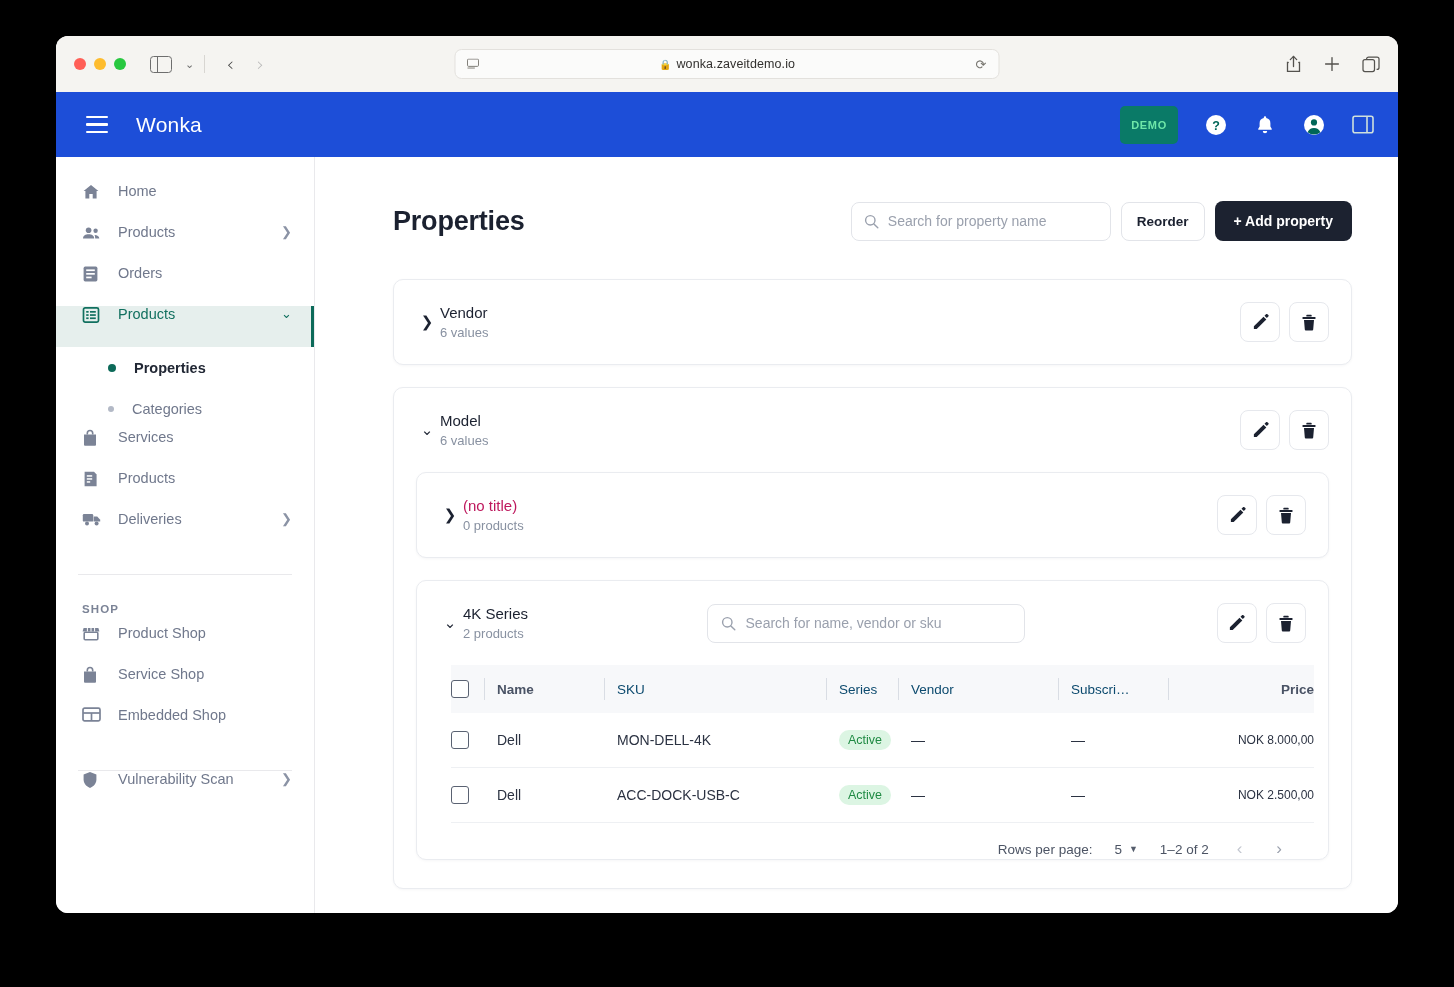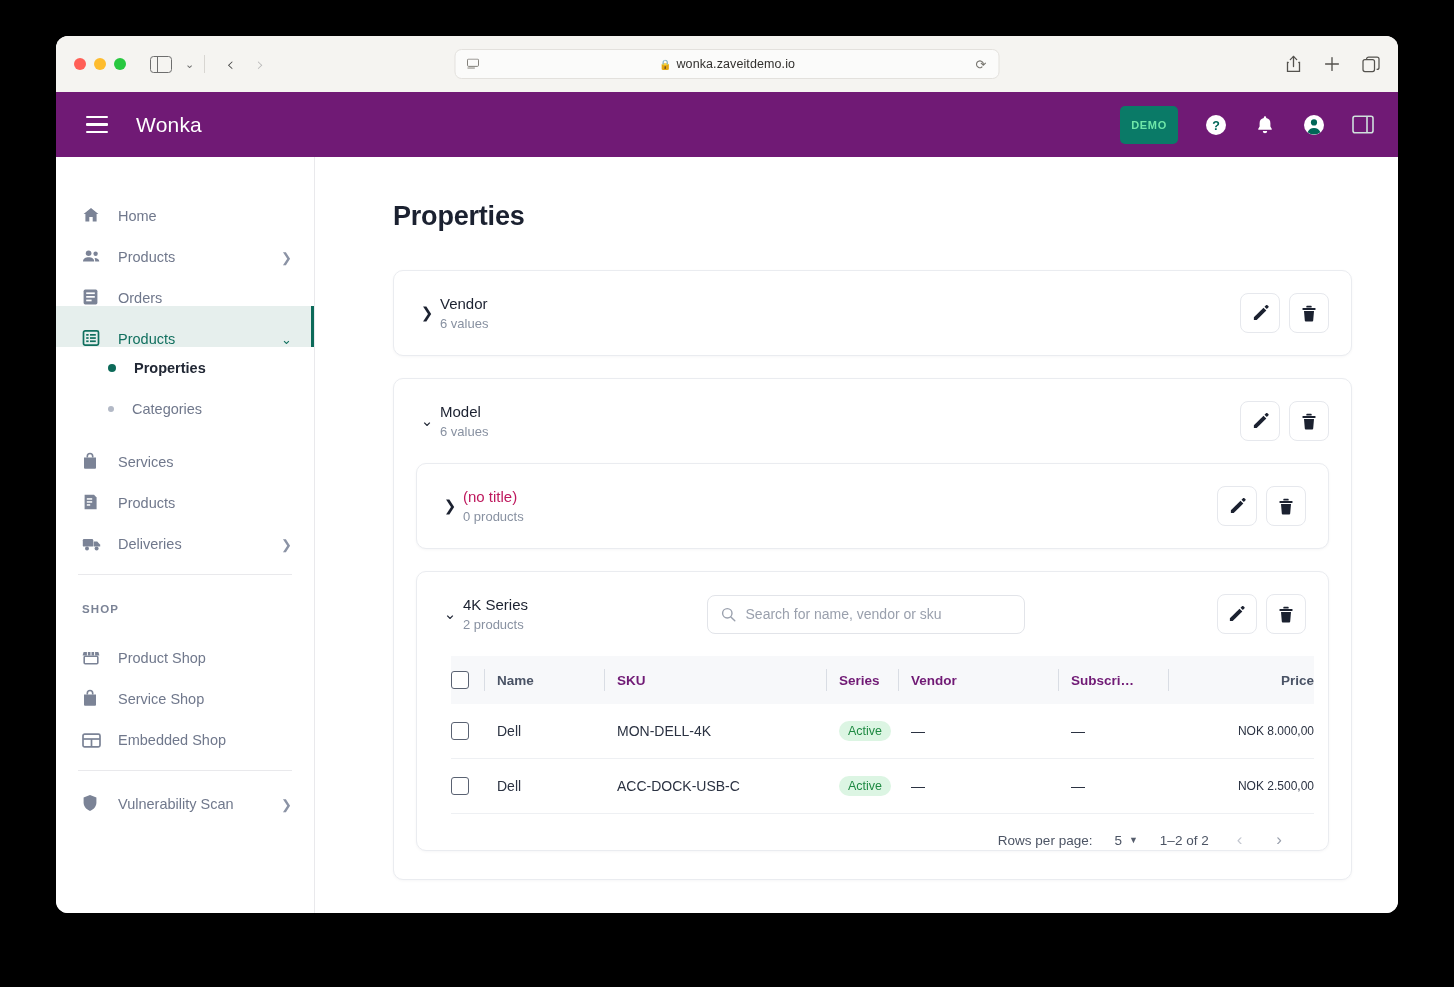--- a/index.html
+++ b/index.html
@@ -84,21 +84,21 @@
   }
 
   .chrome-right {
     margin-left: auto; display: flex; align-items: center; gap: 22px;
     color: #54524e;
   }
 
   
   .app-header {
     height: 65px;
-    background: #701a75;
+    background: #1d4ed8;
     display: flex; align-items: center;
     padding: 0 24px 0 30px;
   }
   .hamburger { width: 22px; display: flex; flex-direction: column; gap: 5px; cursor: pointer; }
   .hamburger span { display: block; height: 2.2px; background: #fff; border-radius: 1px; }
   .brand {
     color: #ffffff; font-size: 21px; margin-left: 28px; letter-spacing: .2px;
     font-weight: 400;
   }
   .header-right { margin-left: auto; display: flex; align-items: center; gap: 26px; }
@@ -113,21 +113,21 @@
 
   
   .sidebar {
     width: 259px; background: #ffffff;
     border-right: 1px solid #e9e9ec;
     padding-top: 26px;
     overflow: hidden;
     flex-shrink: 0;
   }
   .nav-item {
-    display: flex; align-items: flex-end;
+    display: flex; align-items: flex-start;
     height: 41px; padding: 0 22px 0 26px;
     color: #70788c; font-size: 14.5px;
     cursor: pointer; position: relative;
   }
   .nav-item .nav-ico { width: 24px; display: flex; align-items: center; color: #7b8396; }
   .nav-item .nav-label { margin-left: 12px; }
   .nav-item .nav-chev { margin-left: auto; color: #8b93a5; font-size: 13px; }
   .nav-item.active {
     background: #e6efed; color: #11705f; font-weight: 500;
   }
@@ -225,22 +225,22 @@
 
   
   .nested { padding: 0 22px 6px 22px; }
   .nested .prop-card { margin-bottom: 22px; }
 
   
   .table-wrap { padding: 0 14px 0 34px; }
   .ptable { width: 100%; border-collapse: collapse; }
   .ptable thead tr { background: #f7f8fa; }
   .ptable th {
-    text-align: left; font-size: 13.5px; color: #701a75;
-    font-weight: 700; padding: 15px 0; position: relative;
+    text-align: left; font-size: 13.5px; color: #0c4a6e;
+    font-weight: 400; padding: 15px 0; position: relative;
     white-space: nowrap;
   }
   .ptable th.strong { color: #4a5365; font-weight: 700; }
   .ptable th.sep::before {
     content: ""; position: absolute; left: -13px; top: 13px; bottom: 13px;
     width: 1px; background: #d9dde4;
   }
   .ptable td {
     font-size: 14px; color: #2b3242; padding: 17px 0;
     border-bottom: 1px solid #eef0f3;
@@ -511,20 +511,31 @@
         <span class="nav-label">Vulnerability Scan</span>
         <span class="nav-chev">❯</span>
       </div>
     </div>
 
     <div class="main">
 
       <div class="page-head">
         <div class="page-title">Properties</div>
 
+        <div class="head-actions">
+          <div class="search-box">
+            <svg width="15" height="15" viewBox="0 0 15 15" fill="none">
+              <circle cx="6.3" cy="6.3" r="4.7" stroke="#9aa0ad" stroke-width="1.4"></circle>
+              <line x1="9.9" y1="9.9" x2="13.8" y2="13.8" stroke="#9aa0ad" stroke-width="1.4" stroke-linecap="round"></line>
+            </svg>
+            <span class="ph">Search for property name</span>
+          </div>
+          <button class="btn-outline">Reorder</button>
+          <button class="btn-dark">+ Add property</button>
+        </div>
       </div>
 
       <div class="prop-card">
         <div class="card-row">
           <div class="twisty">❯</div>
           <div class="card-titles">
             <div class="card-title">Vendor</div>
             <div class="card-sub">6 values</div>
           </div>
           <div class="card-actions">

